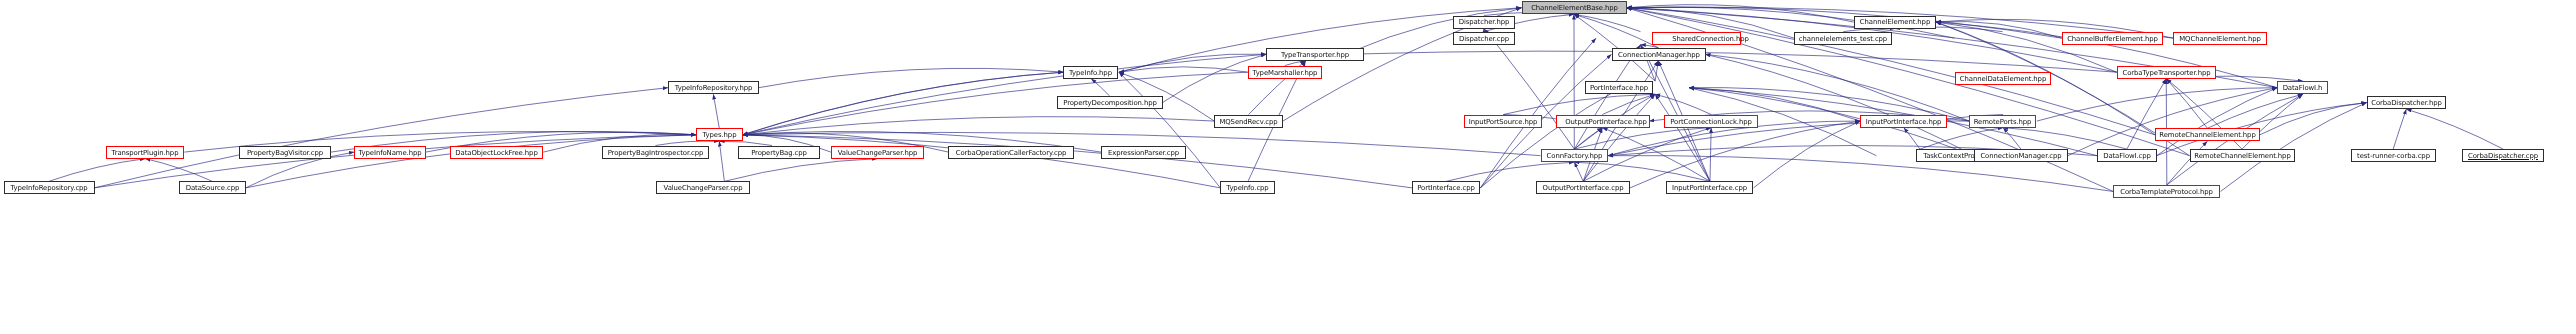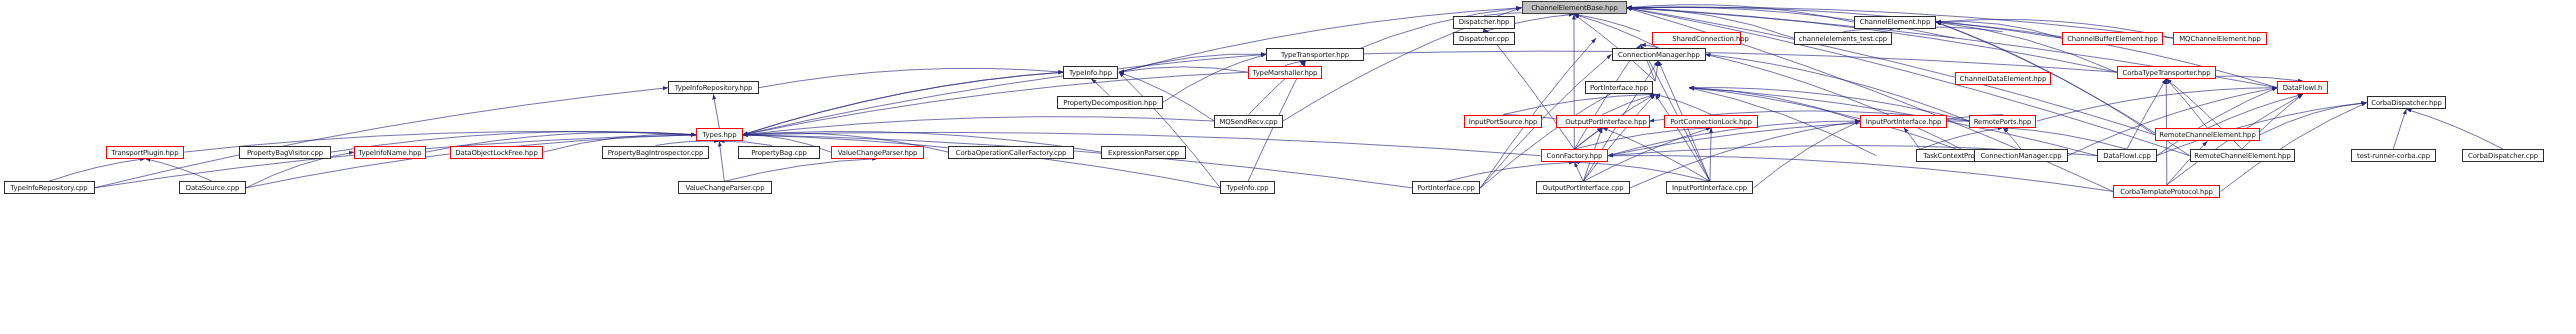--- a/index.html
+++ b/index.html
@@ -275,30 +275,30 @@
       </div>
       <div class="node" style="left: 2097px; top: 149px; width: 60px;">
         <span>DataFlowI.cpp</span>
       </div>
       <div class="node" style="left: 2190px; top: 149px; width: 105px;">
         <span>RemoteChannelElement.hpp</span>
       </div>
       <div class="node" style="left: 2351px; top: 149px; width: 85px;">
         <span>test-runner-corba.cpp</span>
       </div>
-      <div class="node" style="left: 2462px; top: 149px; width: 82px;">
+      <div class="node" style="left: 2462px; top: 149px; width: 82px; text-decoration: underline;">
         <span>CorbaDispatcher.cpp</span>
       </div>
       <div class="node" style="left: 3.6px; top: 181px; width: 91px;">
         <span>TypeInfoRepository.cpp</span>
       </div>
       <div class="node" style="left: 179px; top: 181px; width: 67px;">
         <span>DataSource.cpp</span>
       </div>
-      <div class="node" style="left: 678px; top: 181px; width: 94px;">
+      <div class="node" style="left: 656px; top: 181px; width: 94px;">
         <span>ValueChangeParser.cpp</span>
       </div>
       <div class="node" style="left: 1220px; top: 181px; width: 55px;">
         <span>TypeInfo.cpp</span>
       </div>
       <div class="node" style="left: 1412px; top: 181px; width: 68px;">
         <span>PortInterface.cpp</span>
       </div>
       <div class="node" style="left: 1536px; top: 181px; width: 94px;">
         <span>OutputPortInterface.cpp</span>

